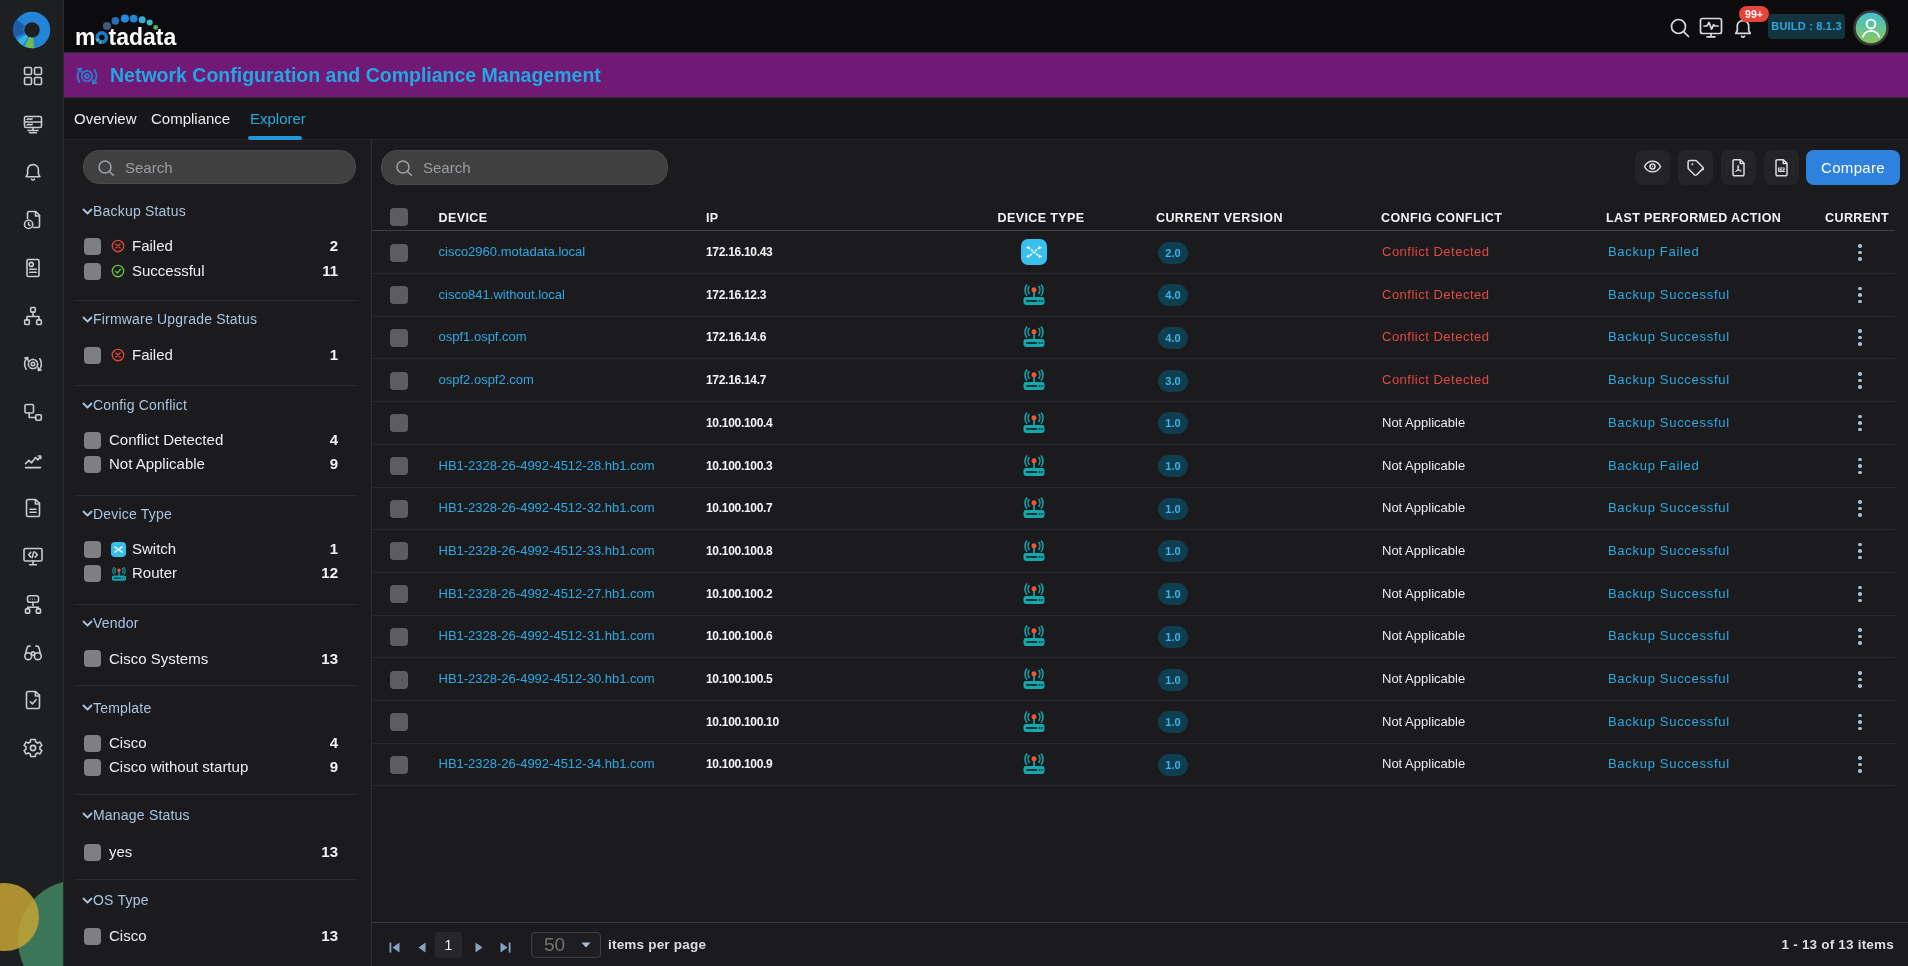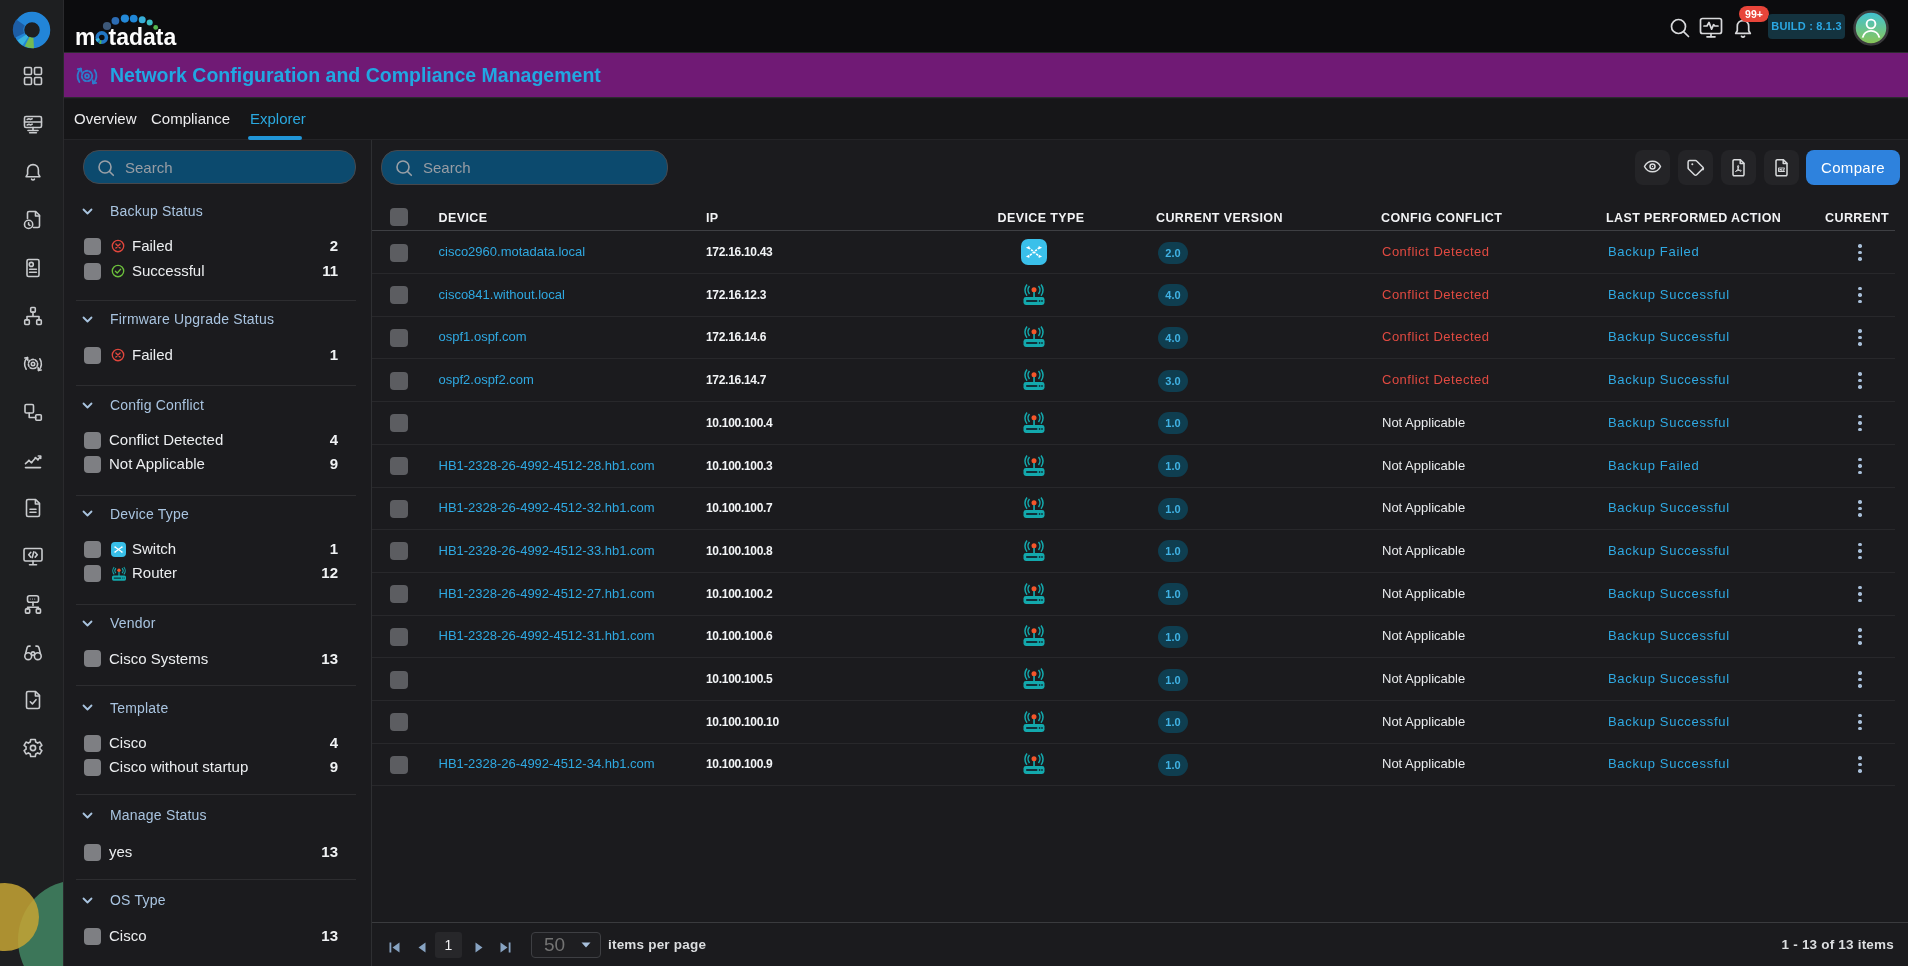--- a/index.html
+++ b/index.html
@@ -13,24 +13,24 @@
 
 #tabsbar{position:absolute;left:64px;top:99px;width:1844px;height:41px;background:#161618;border-bottom:1px solid #242427}
 .tab{position:absolute;top:0;height:40px;line-height:40px;color:#ececee;font-size:15px}
 .tab.on{color:#2aa9e0}
 #tabu{position:absolute;left:184px;bottom:-1px;width:54px;height:4px;background:#2196d8;border-radius:2px}
 
 #sidebar{position:absolute;left:0;top:0;width:64px;height:966px;background:#1e1f21;border-right:1px solid #2a2a2d;overflow:hidden}
 .sic{position:absolute;left:21px;width:24px;height:24px}
 
 #panel{position:absolute;left:64px;top:140px;width:308px;height:826px;background:#1b1b1e;border-right:1px solid #2e2f32}
-.sbox{position:absolute;background:#0c4a6e;border:1px solid #47484c;border-radius:16px}
+.sbox{position:absolute;background:#404040;border:1px solid #47484c;border-radius:16px}
 .sbox .mg{position:absolute;left:13px;top:8px}
 .sbox .ph{position:absolute;left:41px;top:0;height:33px;line-height:33px;color:#989da4;font-size:15px}
-.fhead{position:absolute;left:18px;height:20px;color:#a9c4e0;font-size:14px;letter-spacing:.2px;display:flex;align-items:center;gap:17px}
+.fhead{position:absolute;left:18px;height:20px;color:#a9c4e0;font-size:14px;letter-spacing:.2px;display:flex;align-items:center;gap:0}
 .fitem{position:absolute;left:20px;right:0;height:24px}
 .cb{position:absolute;top:3.5px;width:17px;height:17px;border-radius:4px;background:#7e7f83}
 .fitem .lbl{position:absolute;top:0;height:24px;line-height:24px;color:#eceef0;font-size:15px}
 .fitem .cnt{position:absolute;right:33px;top:0;height:24px;line-height:24px;color:#f0f2f4;font-size:15px;font-weight:700}
 .fsep{position:absolute;left:12px;width:280px;border-top:1px solid #2d2d30}
 .fico{position:absolute;left:27px;top:5px;width:14px;height:14px}
 
 #main{position:absolute;left:372px;top:140px;width:1536px;height:826px;background:#1b1b1e}
 .ibtn{position:absolute;top:10px;width:35px;height:35px;background:#242427;border-radius:8px}
 .ibtn svg{position:absolute;left:8px;top:8px}
@@ -666,20 +666,21 @@
         <div class="cfl"><span class="wht">Not Applicable</span></div>
         <div class="act">Backup Successful</div>
         <div class="kebab">
           <i style="top:0"></i>
           <i style="top:6.5px"></i>
           <i style="top:13px"></i>
         </div>
       </div>
 <div class="trow" style="top:518.0px">
         <div class="cbt" style="left:18px;top:12.5px"></div>
+        <div class="dev">HB1-2328-26-4992-4512-30.hb1.com</div>
         <div class="ip">10.100.100.5</div>
         <div class="tic" style="left:650px;top:9px"><svg width="24" height="23" viewBox="0 0 24 23" fill="none">
             <path d="M5 1.4a9 9 0 0 0 0 11.4" stroke="#13a9ad" stroke-width="1.5" fill="none"></path>
             <path d="M7.5 3.1a6 6 0 0 0 0 7.8" stroke="#13a9ad" stroke-width="1.5" fill="none"></path>
             <path d="M19 1.4a9 9 0 0 1 0 11.4" stroke="#13a9ad" stroke-width="1.5" fill="none"></path>
             <path d="M16.5 3.1a6 6 0 0 1 0 7.8" stroke="#13a9ad" stroke-width="1.5" fill="none"></path>
             <rect x="11.2" y="6.5" width="1.7" height="8.5" fill="#13a9ad"></rect>
             <circle cx="12" cy="6.8" r="2.5" fill="#f4562a"></circle>
             <rect x="1.5" y="14" width="21" height="8" rx="2.4" fill="#13a9ad"></rect>
             <rect x="4" y="17" width="11.5" height="1.9" rx="0.9" fill="#10313a"></rect>

